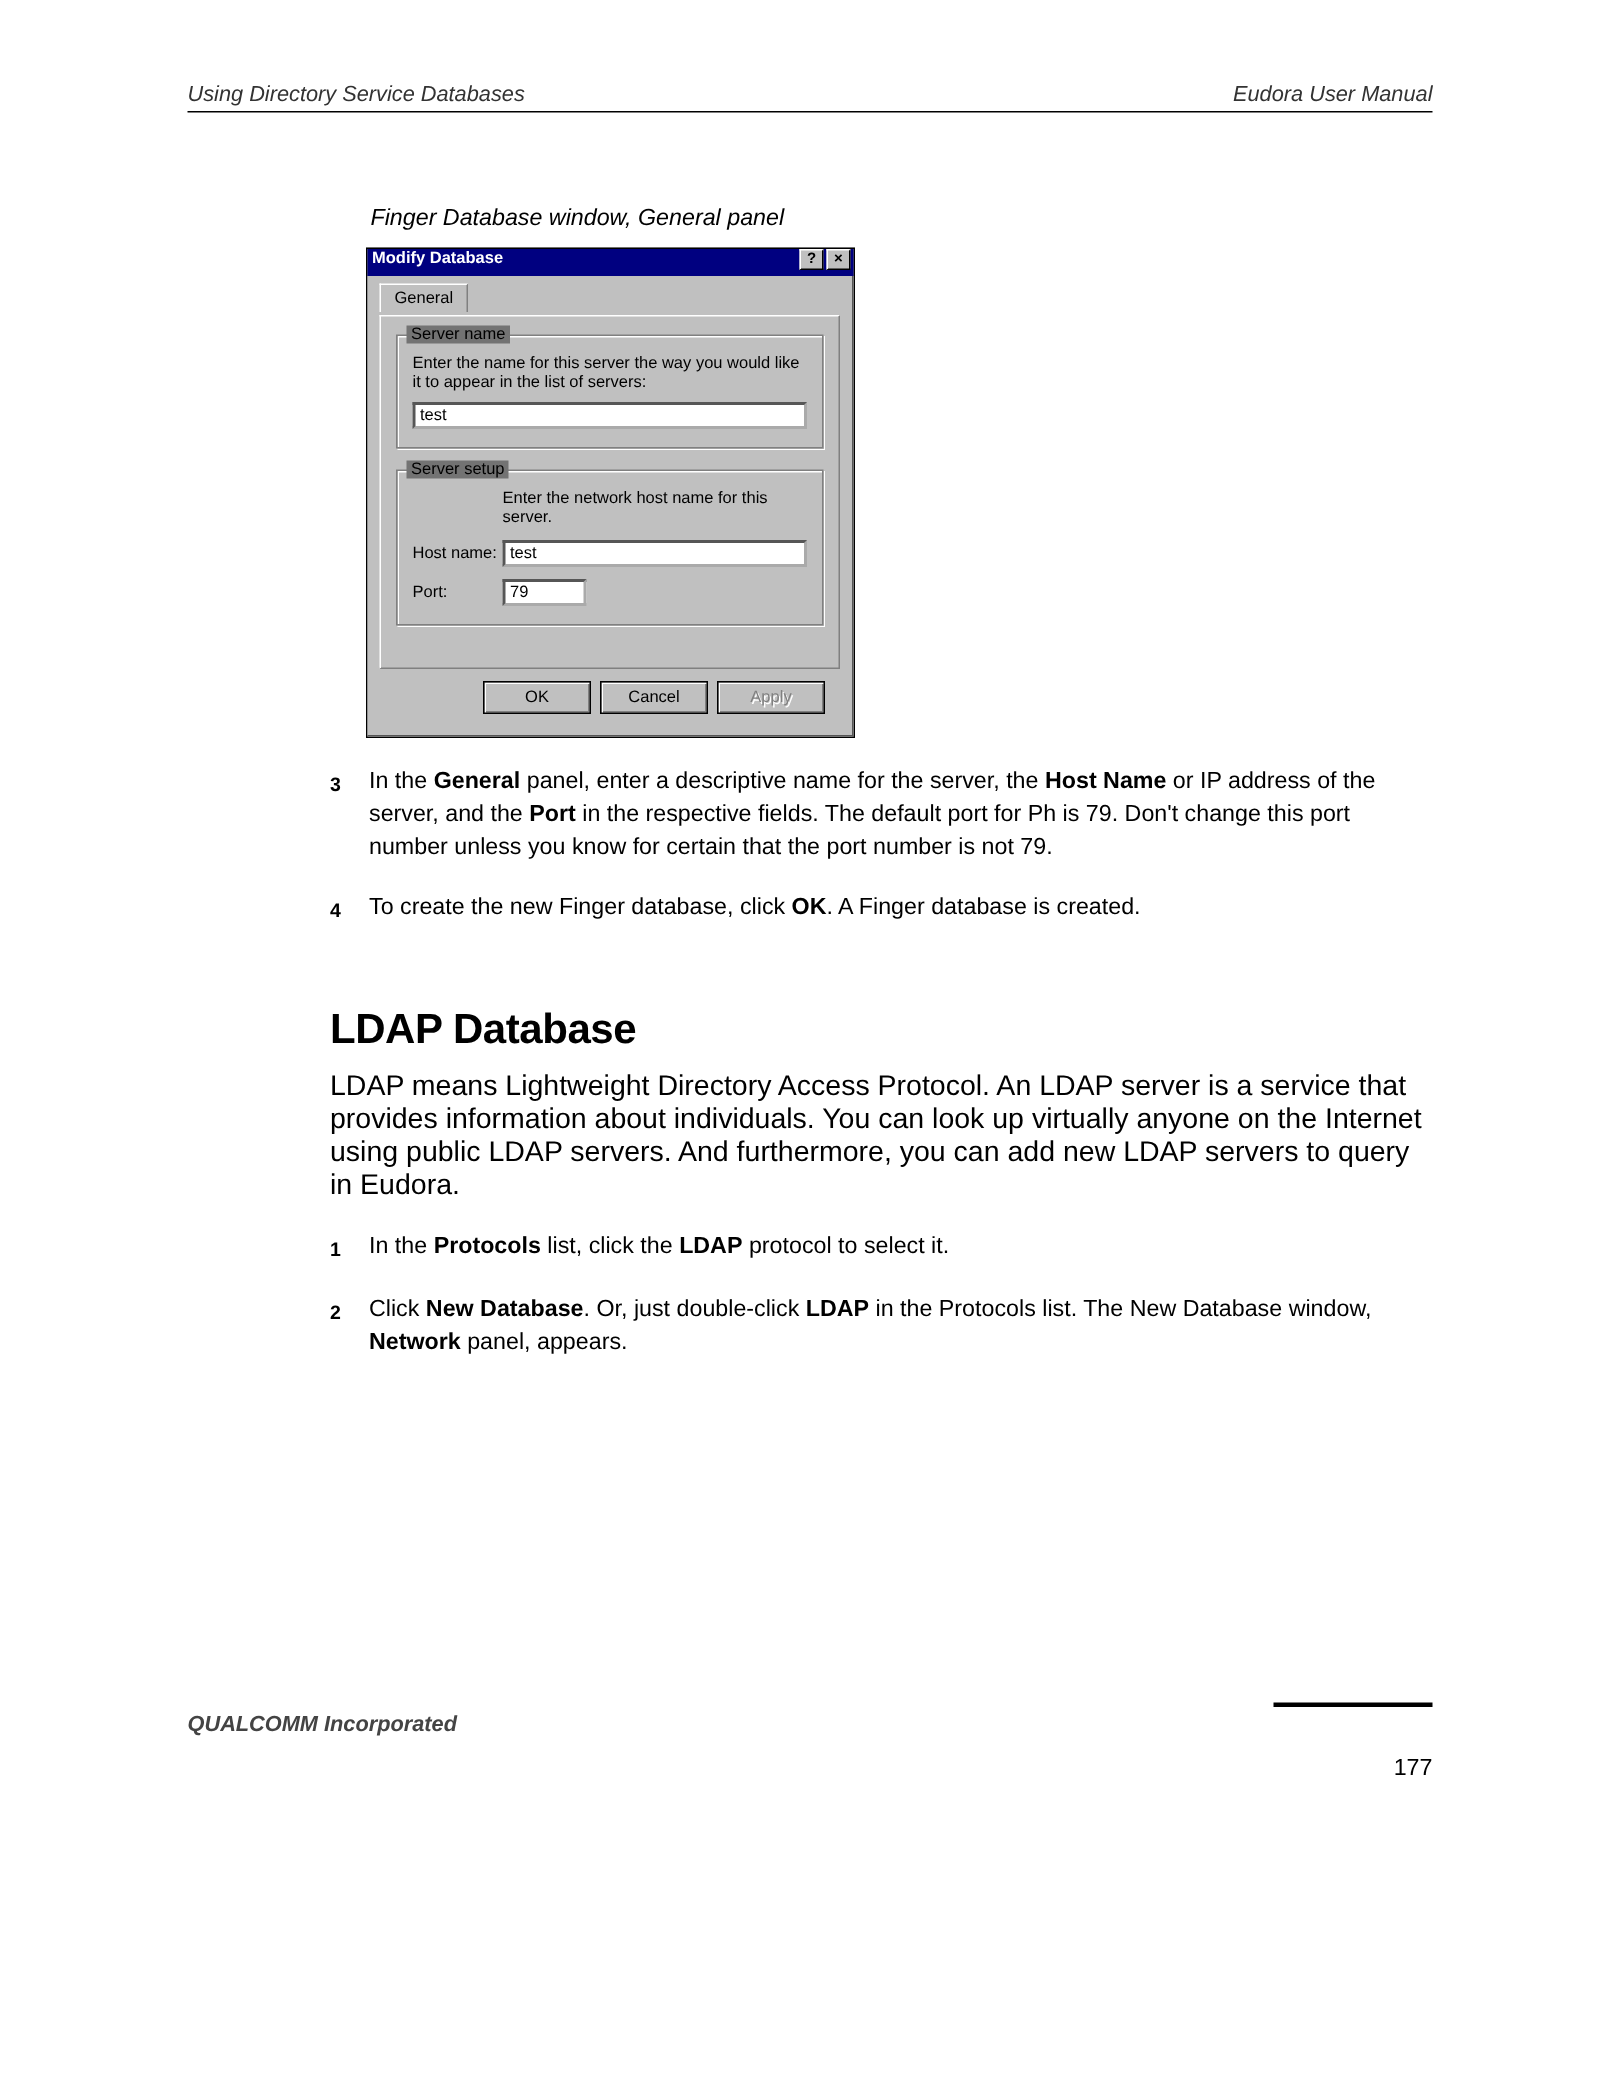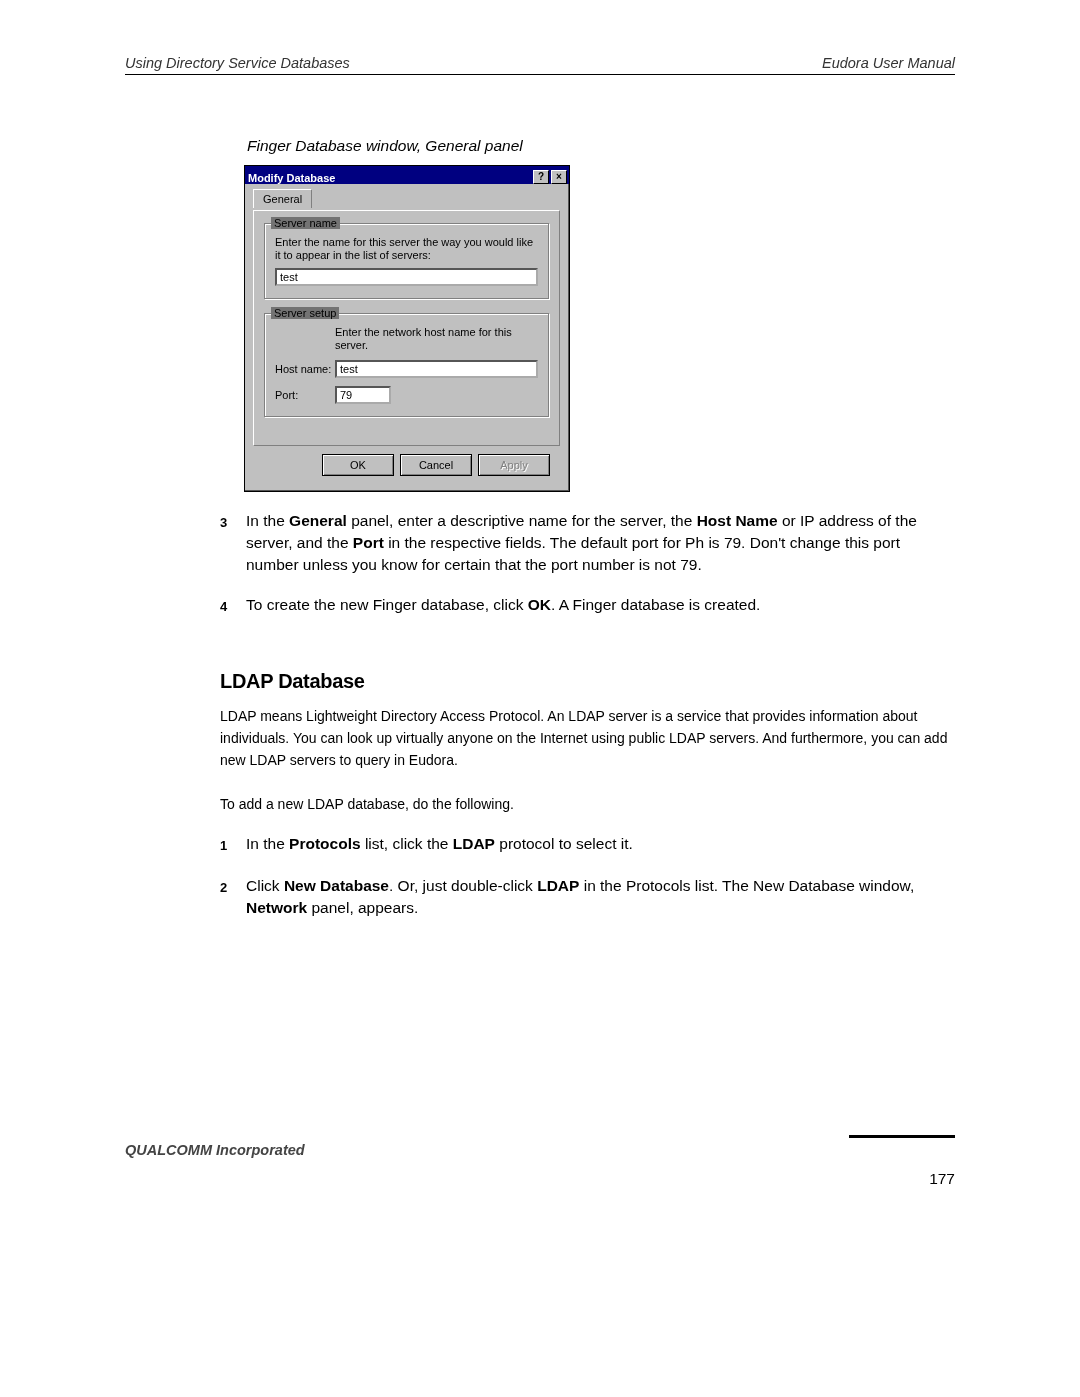--- a/index.html
+++ b/index.html
@@ -41,21 +41,21 @@
     font-size: 11px;
     background: #c0c0c0;
   }
   .titlebar {
     height: 18px;
     background: #000080;
     color: #fff;
     font-weight: bold;
     font-size: 11px;
     display: flex;
-    align-items: flex-end;
+    align-items: flex-start;
     justify-content: space-between;
     padding-left: 3px;
   }
   .titlebar-buttons { display: flex; }
   .tb-btn {
     width: 16px; height: 14px;
     background: #c0c0c0;
     border: 1px solid #000;
     border-top-color: #fff;
     border-left-color: #fff;
@@ -136,27 +136,27 @@
 
   
   .body-text { margin-left: 95px; margin-right: 0; }
   .step { display: flex; margin-top: 18px; font-size: 15.5px; line-height: 22px;}
   .step-num { width: 26px; font-weight: bold; font-size: 13px; padding-top:2px; flex-shrink:0;}
   .step-body { flex: 1; }
   b { font-weight: bold; }
   .section-title {
     font-family: Arial, Helvetica, sans-serif;
     font-weight: bold;
-    font-size: 20px;
+    font-size: 28px;
     margin-top: 52px;
     margin-left: 95px;
     letter-spacing: -0.3px;
   }
   .para {
-    font-size: 14px;
+    font-size: 19px;
     line-height: 22px;
     margin-left: 95px;
     margin-top: 12px;
   }
   .footer {
     position: absolute;
     bottom: 62px;
     left: 125px; right: 125px;
   }
   .footer-line {
@@ -230,21 +230,20 @@
       </div>
       <div class="step">
         <div class="step-num">4</div>
         <div class="step-body"><span>To create the new Finger database, click </span><b>OK</b><span>. A Finger database is created.</span></div>
       </div>
     </div>
 
   <div class="section-title">LDAP Database</div>
 
   <div class="para">LDAP means Lightweight Directory Access Protocol. An LDAP server is a service that provides information about individuals. You can look up virtually anyone on the Internet using public LDAP servers. And furthermore, you can add new LDAP servers to query in Eudora.</div>
-  <div class="para" style="margin-top:22px;">To add a new LDAP database, do the following.</div>
 
   <div class="body-text" id="steps-b">
       <div class="step">
         <div class="step-num">1</div>
         <div class="step-body"><span>In the </span><b>Protocols</b><span> list, click the </span><b>LDAP</b><span> protocol to select it.</span></div>
       </div>
       <div class="step">
         <div class="step-num">2</div>
         <div class="step-body"><span>Click </span><b>New Database</b><span>. Or, just double-click </span><b>LDAP</b><span> in the Protocols list. The New Database window, </span><b>Network</b><span> panel, appears.</span></div>
       </div>

